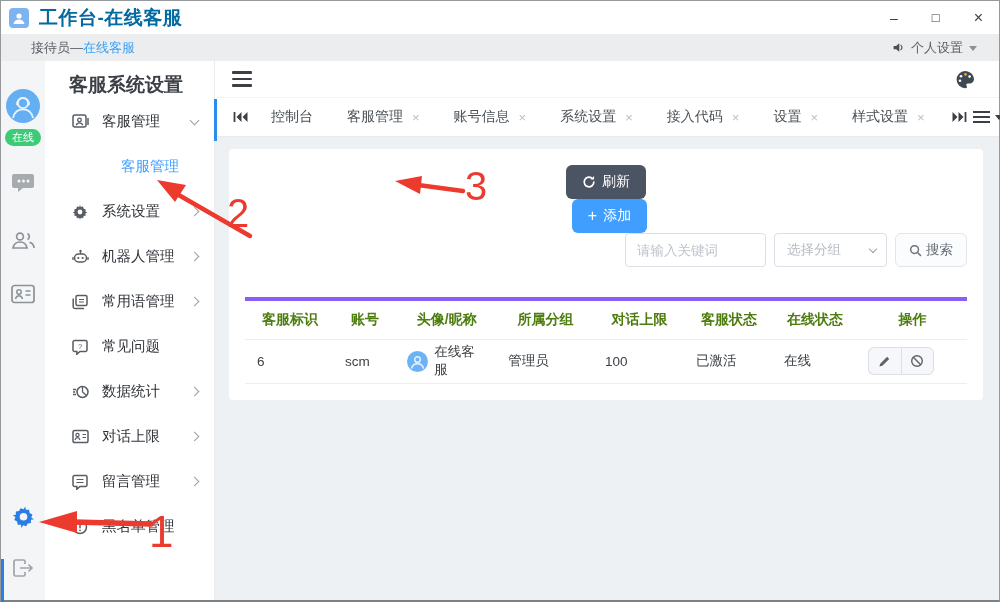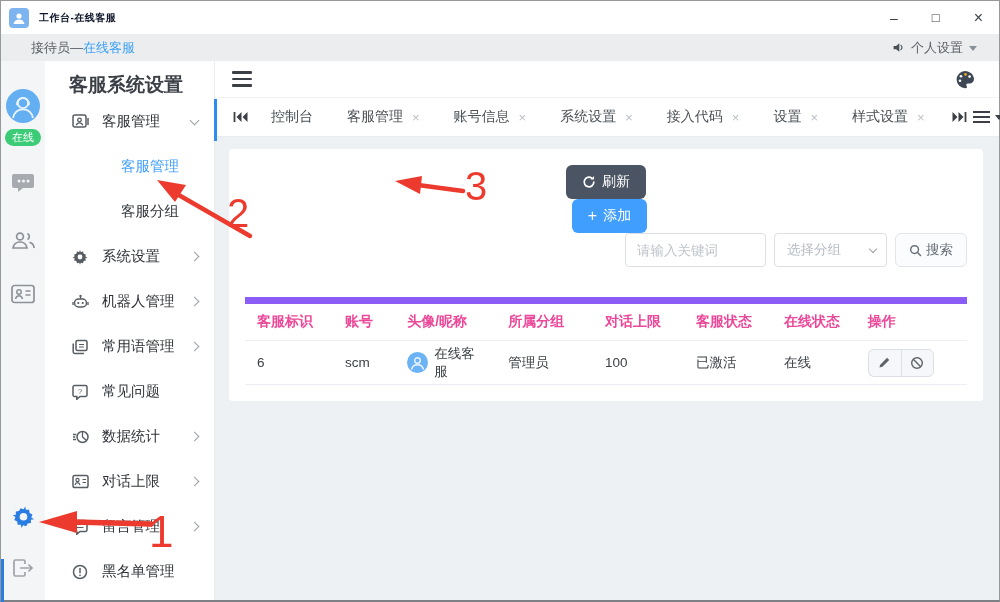--- a/index.html
+++ b/index.html
@@ -3,21 +3,21 @@
 <meta charset="utf-8">
 <style>
   * { margin:0; padding:0; box-sizing:border-box; }
   html,body { width:1000px; height:602px; }
   body { font-family:"Liberation Sans","DejaVu Sans",sans-serif; background:#fff; position:relative; overflow:hidden; }
   .window { width:1000px; height:602px; border:1px solid #96999c; border-bottom:2px solid #7d8185; display:flex; flex-direction:column; position:relative; background:#fff; }
 
   
   .titlebar { height:33px; background:#fff; display:flex; align-items:center; padding:0 0 0 8px; flex:0 0 auto; }
   .app-icon { width:20px; height:20px; border-radius:4px; background:#7db4f0; display:flex; align-items:center; justify-content:center; }
-  .win-title { margin-left:10px; font-size:10px; color:#0f172a; font-weight:bold; letter-spacing:0.5px; }
+  .win-title { margin-left:10px; font-size:19px; color:#0369a1; font-weight:bold; letter-spacing:0.5px; }
   .win-controls { margin-left:auto; display:flex; align-items:center; gap:34px; margin-right:16px; color:#3a3f44; }
   .win-btn { font-size:14px; line-height:1; cursor:default; }
   .win-btn.max { font-size:13px; }
   .win-btn.close { font-size:16px; }
 
   
   .subbar { height:27px; background:#ebedee; display:flex; align-items:center; padding:0 22px 0 30px; font-size:13px; flex:0 0 auto; }
   .subbar .crumb { color:#5c6066; }
   .subbar .crumb-link { color:#3aa0f5; }
   .subbar-right { margin-left:auto; display:flex; align-items:center; gap:6px; color:#5c6066; }
@@ -72,21 +72,21 @@
   .btn-dark { background:#4b5462; color:#fff; }
   .btn-blue { background:#409eff; color:#fff; margin-left:7px; }
   .toolbar-right { margin-left:auto; display:flex; align-items:center; }
   .kw-input { width:141px; height:34px; border:1px solid #dcdfe6; border-radius:4px; padding:0 11px; font-size:13.5px; color:#333; font-family:inherit; outline:none; }
   .kw-input::placeholder { color:#bfc4cc; }
   .group-select { width:113px; height:34px; border:1px solid #dcdfe6; border-radius:4px; margin-left:8px; display:flex; align-items:center; padding:0 10px 0 12px; font-size:13.5px; color:#b6bcc4; cursor:pointer; background:#fff; }
   .group-select .chev { margin-left:auto; width:6px; height:6px; }
   .search-btn { height:34px; margin-left:8px; background:#fbfcfd; border:1px solid #e2e6ea; border-radius:6px; color:#646b73; font-size:13.5px; display:inline-flex; align-items:center; gap:4px; padding:0 13px; cursor:pointer; font-family:inherit; }
 
   table.grid { width:100%; border-collapse:collapse; margin-top:30px; }
-  table.grid th { text-align:left; font-size:14px; color:#ec4899; font-weight:bold; height:40px; border-top:7px solid #8b5cf6; border-bottom:1px solid #ebeef5; padding:0 10px 0 12px; }
+  table.grid th { text-align:center; font-size:14px; color:#4d7c0f; font-weight:bold; height:40px; border-top:4px solid #8b5cf6; border-bottom:1px solid #ebeef5; padding:0 10px 0 12px; }
   table.grid td { height:44px; font-size:13.5px; color:#3c4146; border-bottom:1px solid #ebeef5; padding:0 10px 0 12px; }
   .col0{width:12.2%} .col1{width:8.6%} .col2{width:14%} .col3{width:13.4%} .col4{width:12.6%} .col5{width:12.2%} .col6{width:11.6%}
   .cell-avatar { display:flex; align-items:center; gap:6px; }
   .mini-avatar { width:21px; height:21px; border-radius:50%; background:#6cb3f5; display:inline-flex; align-items:center; justify-content:center; overflow:hidden; flex:0 0 auto; }
   .green-text { color:#19be6b; }
   .op-group { display:inline-flex; }
   .op-btn { width:33px; height:28px; background:#f5f7fa; border:1px solid #dcdfe6; display:inline-flex; align-items:center; justify-content:center; cursor:pointer; }
   .op-btn:first-child { border-radius:6px 0 0 6px; border-right:none; }
   .op-btn:last-child { border-radius:0 6px 6px 0; }
 
@@ -193,21 +193,20 @@
               <path d="M4.3 12.3c.5-1.7 1.8-2.4 3.2-2.4s2.7.7 3.2 2.4" fill="none" stroke="#585d63" stroke-width="1.3"></path>
               <path d="M16 5v7" stroke="#585d63" stroke-width="1.5"></path>
             </svg>
         </span>
         <span>客服管理</span>
         <span class="chev down"></span>
         <span class="parent-active-bar"></span>
       </div>
 
       <div class="sm-sub active">客服管理</div>
-      <div class="sm-sub">客服分组</div>
 
       <div class="sm-item">
         <span class="sm-ic">
           <svg width="16" height="16" viewBox="0 0 16 16">
               <path d="M8 1l.8 2 2.2-.4.7 2.1 2.1.7-.4 2.2 2 .8-2 .8.4 2.2-2.1.7-.7 2.1-2.2-.4-.8 2-.8-2-2.2.4-.7-2.1-2.1-.7.4-2.2-2-.8 2-.8-.4-2.2 2.1-.7.7-2.1 2.2.4z" fill="#585d63"></path>
               <circle cx="8" cy="8" r="2.4" fill="#fff"></circle>
             </svg>
         </span>
         <span>系统设置</span>
         <span class="chev right"></span>

